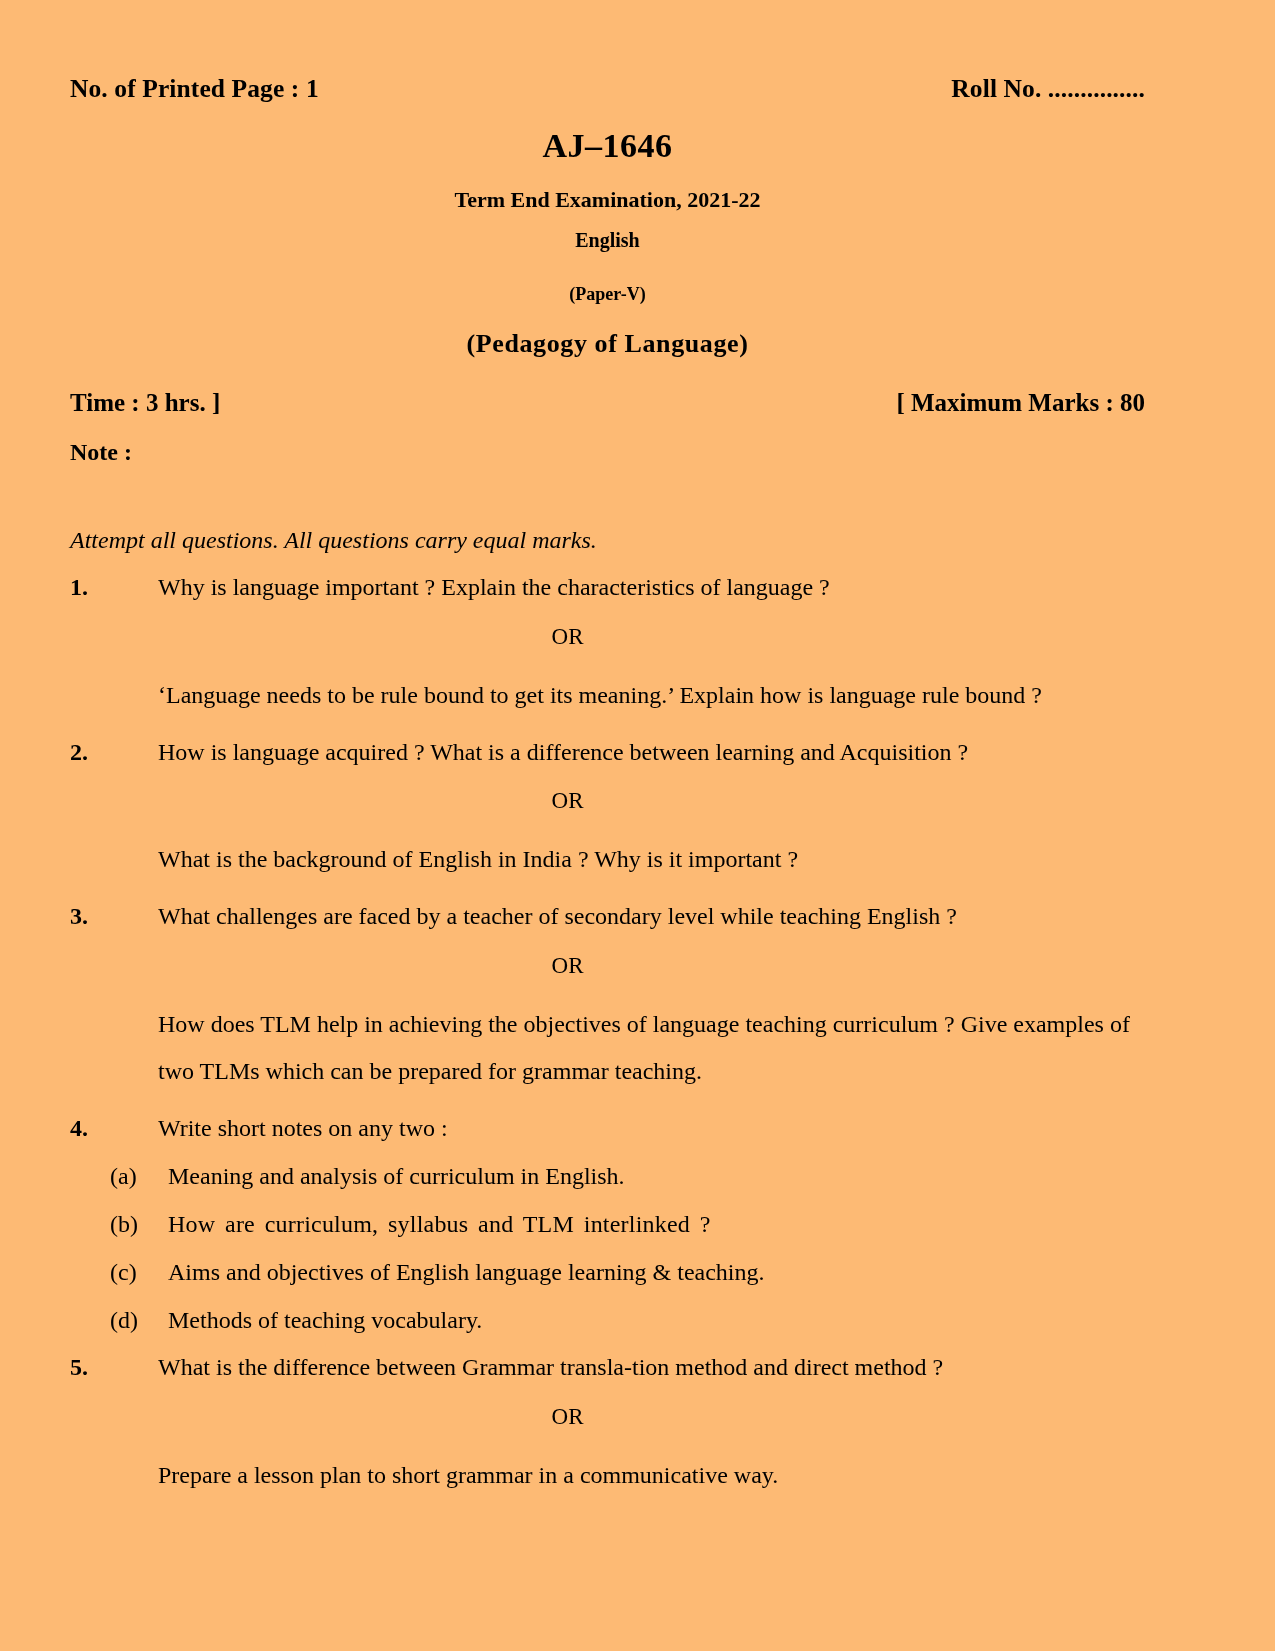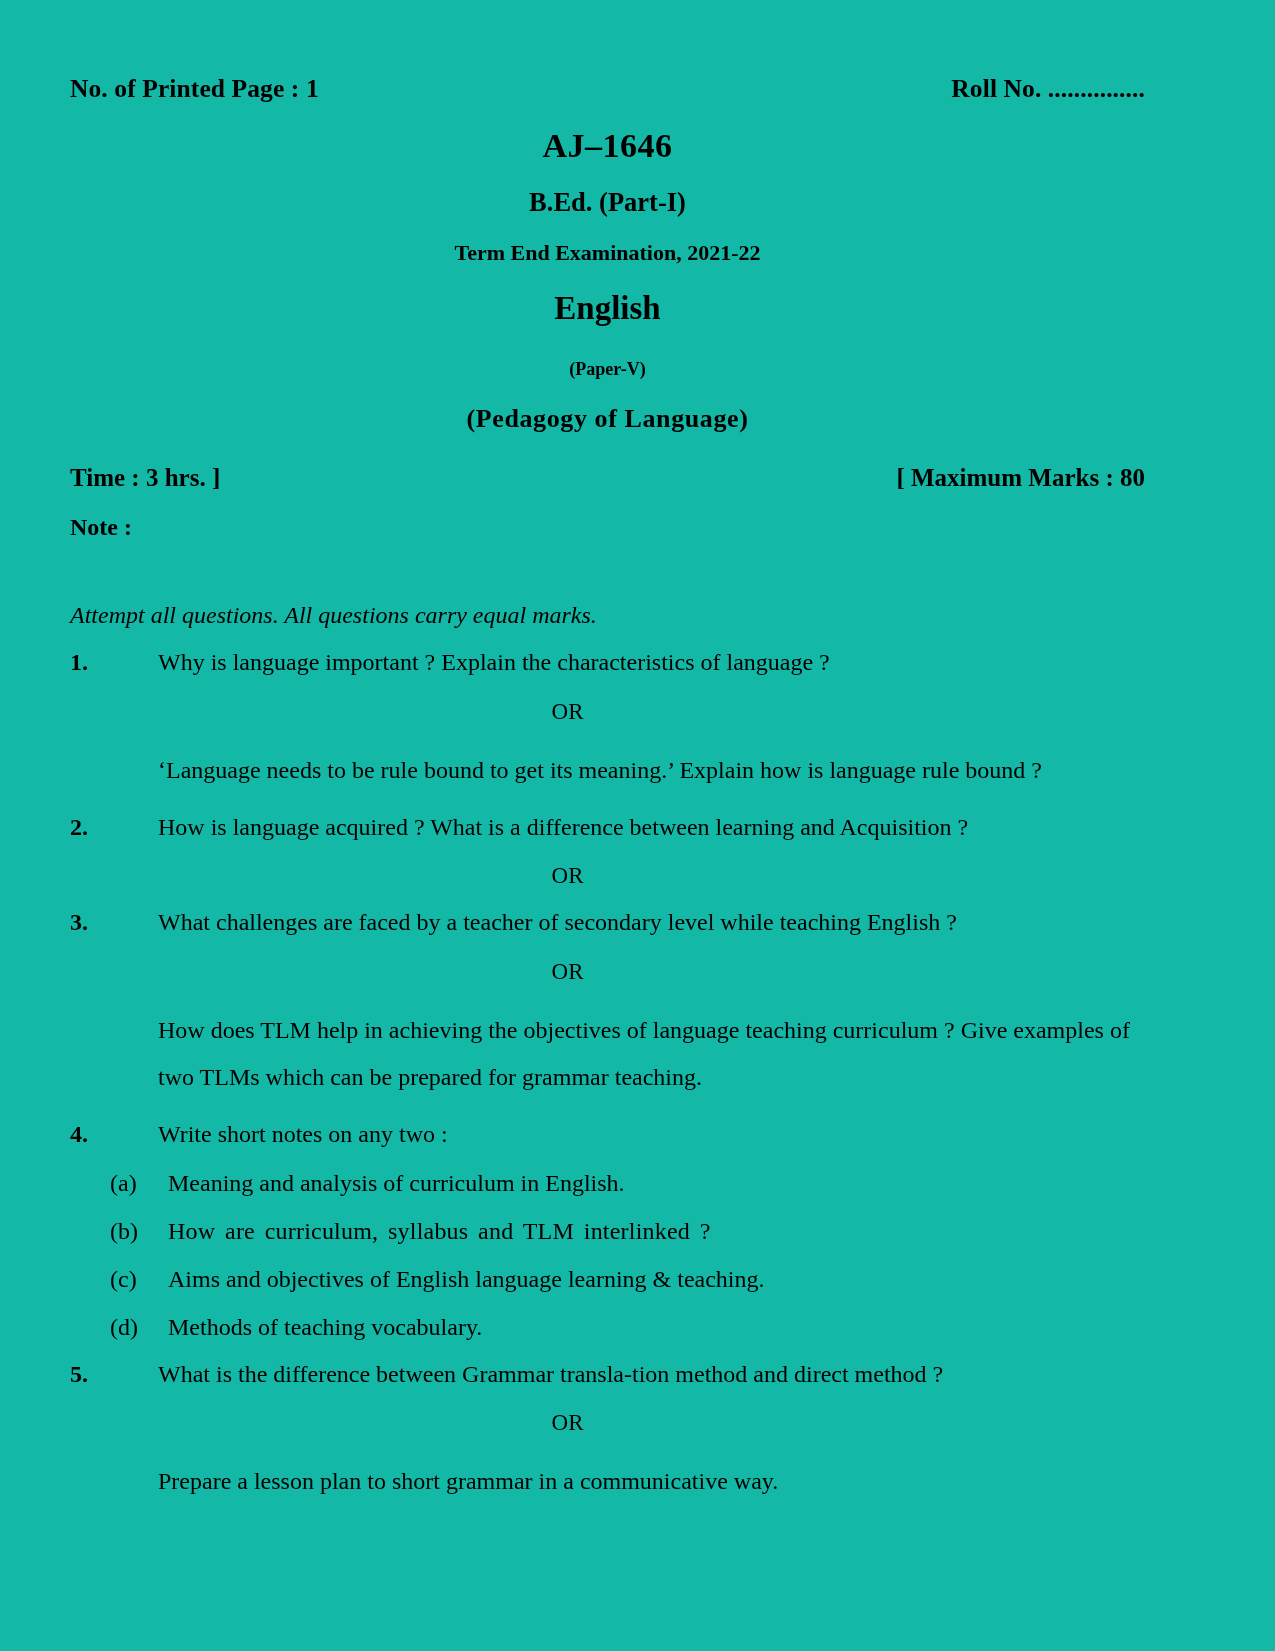--- a/index.html
+++ b/index.html
@@ -10,21 +10,21 @@
   }
   body {
     font-family: "Liberation Serif", "DejaVu Serif", serif;
     color: #000000;
   }
   .page {
     position: relative;
     width: 1275px;
     height: 1651px;
     margin: 0 auto;
-    background: #14b8a6;
+    background: #fdba74;
     box-sizing: border-box;
     padding: 4px;
     overflow: hidden;
   }
   .inner {
     position: absolute;
     left: 70px;
     top: 74px;
     width: 1075px;
   }
@@ -53,22 +53,22 @@
   }
   .course {
     font-size: 26.5px;
     margin-top: 22px;
   }
   .exam {
     font-size: 22px;
     margin-top: 22px;
   }
   .subject {
-    font-size: 33px;
-    margin-top: 24px;
+    font-size: 20px;
+    margin-top: 16px;
   }
   .paper {
     font-size: 18px;
     margin-top: 32px;
   }
   .pedagogy {
     font-size: 26px;
     margin-top: 24px;
     letter-spacing: 0.6px;
   }
@@ -174,21 +174,20 @@
 <div class="page">
   <div class="inner">
 
     <div class="header-row">
       <span class="printed-page">No. of Printed Page : 1</span>
       <span class="roll-no">Roll No. ...............</span>
     </div>
 
     <div class="title-block">
       <div class="code">AJ–1646</div>
-      <div class="course">B.Ed. (Part-I)</div>
       <div class="exam">Term End Examination, 2021-22</div>
       <div class="subject">English</div>
       <div class="paper">(Paper-V)</div>
       <div class="pedagogy">(Pedagogy  of  Language)</div>
     </div>
 
     <div class="meta-row">
       <span class="time">Time : 3 hrs. ]</span>
       <span class="marks">[ Maximum Marks : 80</span>
     </div>
@@ -206,20 +205,24 @@
     <div class="alt-row">
       <span class="alt-spacer"></span>
       <span class="alt-text">‘Language needs to be rule bound to get its meaning.’ Explain how is language rule bound ?</span>
     </div>
 
     <div class="q-row">
       <span class="q-num">2.</span>
       <span class="q-text single">How is language acquired ? What is a difference between learning and Acquisition ?</span>
     </div>
     <div class="or-line">OR</div>
+    <div class="alt-row">
+      <span class="alt-spacer"></span>
+      <span class="alt-text">What is the background of English in India ? Why is it important ?</span>
+    </div>
 
     <div class="q-row">
       <span class="q-num">3.</span>
       <span class="q-text single">What challenges are faced by a teacher of secondary level while teaching English ?</span>
     </div>
     <div class="or-line">OR</div>
     <div class="alt-row">
       <span class="alt-spacer"></span>
       <span class="alt-text">How does TLM  help in achieving the objectives of language teaching curriculum ? Give examples of two TLMs which can be prepared for grammar teaching.</span>
     </div>

